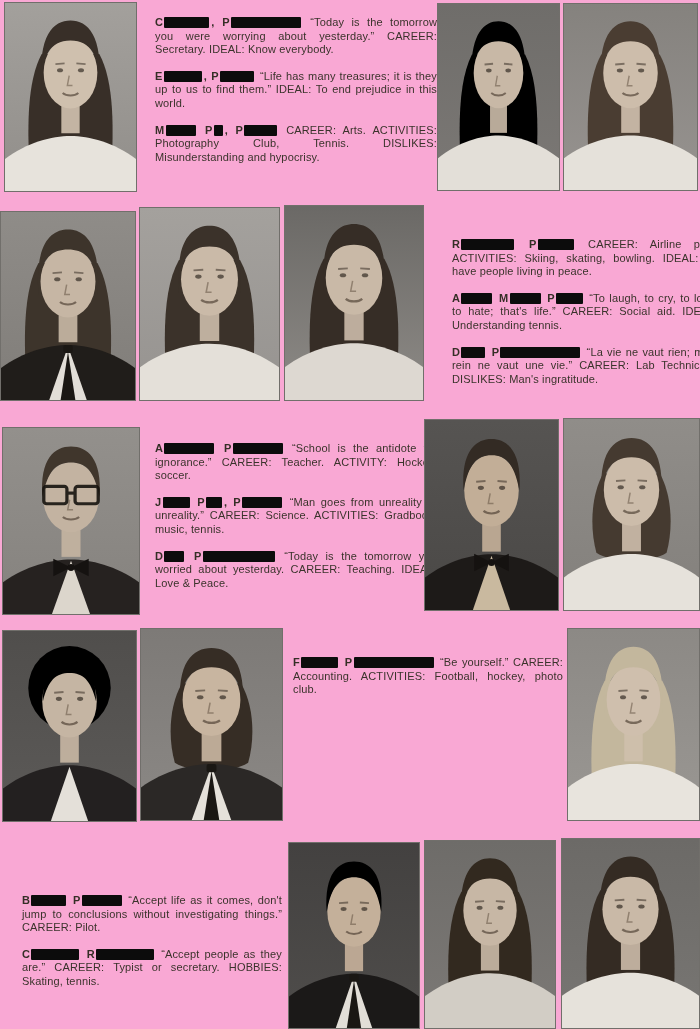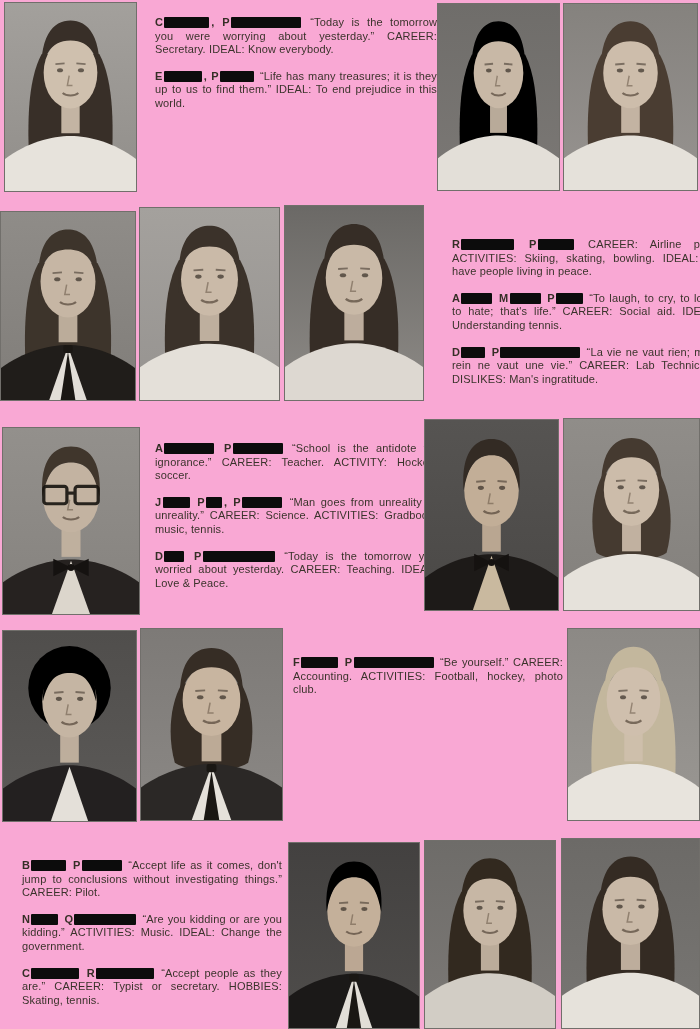--- a/index.html
+++ b/index.html
@@ -67,20 +67,21 @@
           <path d="M54.5 45 L61.5 45.5"></path>
         </g>
     <path d="M49 54 L47.6 61.5 L51.5 61.5" stroke="#5a4a3a" stroke-width="1.1" fill="none" opacity="0.5"></path>
     <path d="M44 67 C47 69.5 53 69.5 56 67" stroke="#4a3c2f" stroke-width="1.6" fill="none" opacity="0.65"></path>
 
   </svg>
     </div>
   <div class="tblock" style="left:155px;top:16px;width:282px">
       <p class="entry"><span class="ename">C<span class="redact" style="width: 45px;"></span>, P<span class="redact" style="width: 70px;"></span></span><span class="ebody"> “Today is the tomorrow you were worrying about yesterday.” CAREER: Secretary. IDEAL: Know everybody.</span></p>
       <p class="entry"><span class="ename">E<span class="redact" style="width: 38px;"></span>, P<span class="redact" style="width: 34px;"></span></span><span class="ebody"> “Life has many treasures; it is they up to us to find them.” IDEAL: To end prejudice in this world.</span></p>
+      <p class="entry"><span class="ename">M<span class="redact" style="width: 30px;"></span> P<span class="redact" style="width: 9px;"></span>, P<span class="redact" style="width: 33px;"></span></span><span class="ebody"> CAREER: Arts. ACTIVITIES: Photography Club, Tennis. DISLIKES: Misunderstanding and hypocrisy.</span></p>
     </div>
   <div class="photo" style="left:437px;top:3px;width:123px;height:188px">
       <svg viewBox="0 0 100 140" preserveAspectRatio="none" xmlns="http://www.w3.org/2000/svg">
     <defs>
           <linearGradient id="bg1" x1="0" y1="0" x2="0" y2="1">
       <stop offset="0" stop-color="#6f6d6a"></stop>
             <stop offset="1" stop-color="#7b7875"></stop>
     </linearGradient>
         </defs>
     <rect width="100" height="140" fill="url(#bg1)"></rect>
@@ -396,23 +397,22 @@
        <g stroke="#3a3027" stroke-width="1.4" opacity="0.55" fill="none">
           <path d="M38.5 45.5 L45.5 45"></path>
           <path d="M54.5 45 L61.5 45.5"></path>
         </g>
     <path d="M49 54 L47.6 61.5 L51.5 61.5" stroke="#5a4a3a" stroke-width="1.1" fill="none" opacity="0.5"></path>
     <path d="M44 67 C47 69.5 53 69.5 56 67" stroke="#4a3c2f" stroke-width="1.6" fill="none" opacity="0.65"></path>
 
   </svg>
     </div>
 
-  <div class="tblock" style="left:22px;top:859px;width:260px">
+  <div class="tblock" style="left:22px;top:894px;width:260px">
       <p class="entry"><span class="ename">B<span class="redact" style="width: 35px;"></span> P<span class="redact" style="width: 40px;"></span></span><span class="ebody"> “Accept life as it comes, don't jump to conclusions without investigating things.” CAREER: Pilot.</span></p>
-      <p class="entry"><span class="ename">N<span class="redact" style="width: 27px;"></span> Q<span class="redact" style="width: 62px;"></span></span><span class="ebody"> “Are you kidding or are you kidding.” ACTIVITIES: Music. IDEAL: Change the government.</span></p>
       <p class="entry"><span class="ename">C<span class="redact" style="width: 48px;"></span> R<span class="redact" style="width: 58px;"></span></span><span class="ebody"> “Accept people as they are.” CAREER: Typist or secretary. HOBBIES: Skating, tennis.</span></p>
     </div>
   <div class="photo" style="left:288px;top:842px;width:132px;height:187px">
       <svg viewBox="0 0 100 140" preserveAspectRatio="none" xmlns="http://www.w3.org/2000/svg">
     <defs>
           <linearGradient id="bg12" x1="0" y1="0" x2="0" y2="1">
       <stop offset="0" stop-color="#434140"></stop>
             <stop offset="1" stop-color="#4f4d4b"></stop>
     </linearGradient>
         </defs>

